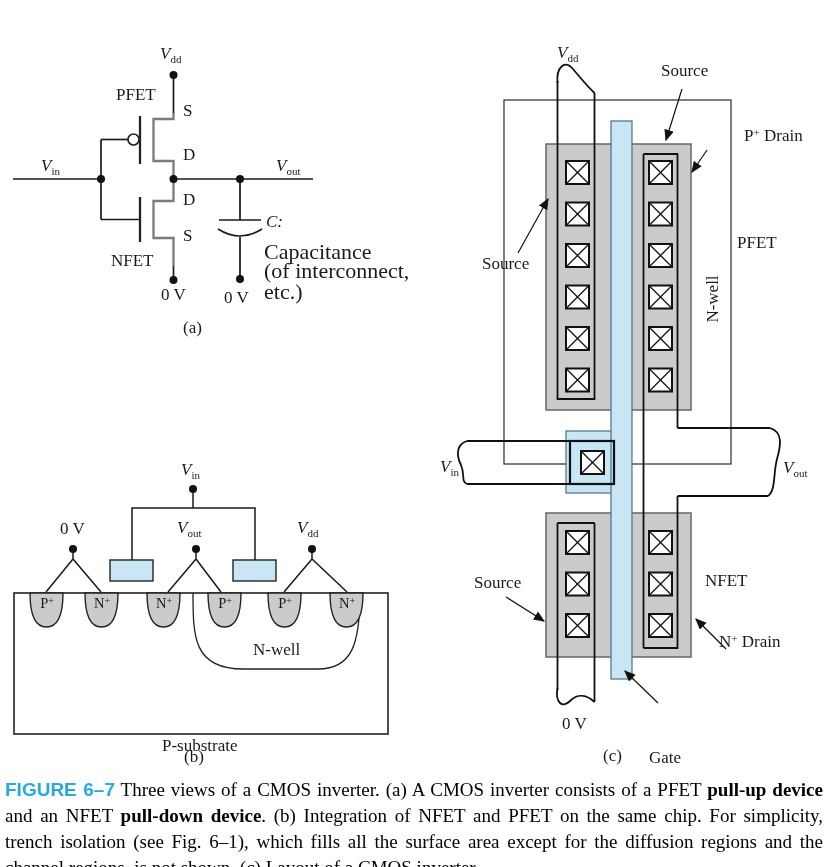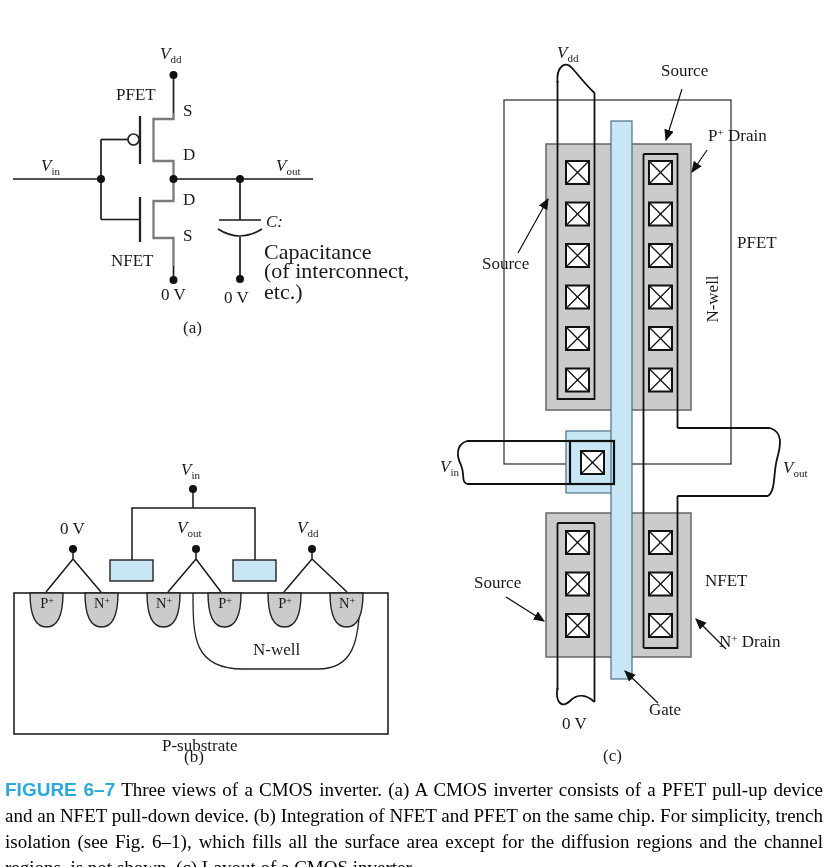--- a/index.html
+++ b/index.html
@@ -11,21 +11,21 @@
   .lab sub{font-size:11px;vertical-align:-4px;line-height:0;}
   .lab sup{font-size:11px;vertical-align:5px;line-height:0;}
   .cap-lab{font-size:22px;}
   .region{position:absolute;font-size:14.5px;text-align:center;width:34px;white-space:nowrap;}
   .region sup{font-size:10px;vertical-align:4px;}
   .rot{transform:translate(-50%,-50%) rotate(-90deg);transform-origin:center center;}
   #caption{position:absolute;left:0;top:736px;width:828px;box-sizing:border-box;
            padding:0 5px;font-size:19px;line-height:26px;text-align:justify;
            font-family:"Liberation Serif",serif;color:#000;}
   #caption .figtag{font-family:"Liberation Sans",sans-serif;font-weight:bold;color:#29a9e0;}
-  #caption b{font-weight:normal;}
+  #caption b{font-weight:bold;}
 </style>
 </head>
 <body>
 
 <div id="fig">
 
   <svg style="left:0;top:0" width="420" height="310" viewBox="0 0 420 310">
     <g stroke="#1a1a1a" stroke-width="1.7" fill="none">
       <line x1="173.5" y1="34" x2="173.5" y2="72"></line>
       <line x1="13" y1="138" x2="101" y2="138"></line>
@@ -184,30 +184,30 @@
       <line x1="252" y1="48" x2="236" y2="99" marker-end="url(#ah)"></line>
       <line x1="277" y1="109" x2="262" y2="131" marker-end="url(#ah)"></line>
       <line x1="76" y1="556" x2="114" y2="580" marker-end="url(#ah)"></line>
       <line x1="296" y1="608" x2="266" y2="578" marker-end="url(#ah)"></line>
       <line x1="228" y1="662" x2="195" y2="630" marker-end="url(#ah)"></line>
     </g>
   </svg>
 
   <div class="lab" style="left:557px;top:3px"><i>V</i><sub>dd</sub></div>
   <div class="lab" style="left:661px;top:21px">Source</div>
-  <div class="lab" style="left:708px;top:86px"><span>P</span><sup>+</sup><span> Drain</span></div>
+  <div class="lab" style="left:744px;top:86px"><span>P</span><sup>+</sup><span> Drain</span></div>
   <div class="lab" style="left:737px;top:193px">PFET</div>
   <div class="lab rot" style="left:713px;top:258px">N-well</div>
   <div class="lab" style="left:482px;top:214px">Source</div>
   <div class="lab" style="left:440px;top:417px"><i>V</i><sub>in</sub></div>
   <div class="lab" style="left:783px;top:418px"><i>V</i><sub>out</sub></div>
   <div class="lab" style="left:474px;top:533px">Source</div>
   <div class="lab" style="left:705px;top:531px">NFET</div>
   <div class="lab" style="left:719px;top:592px"><span>N</span><sup>+</sup><span> Drain</span></div>
   <div class="lab" style="left:562px;top:674px">0 V</div>
-  <div class="lab" style="left:649px;top:660px">Gate</div>
+  <div class="lab" style="left:649px;top:708px">Gate</div>
   <div class="lab" style="left:603px;top:706px">(c)</div>
 
   <div id="caption">
     <span class="figtag">FIGURE 6–7</span><span> Three views of a CMOS inverter. (a) A CMOS inverter consists of a PFET </span><b>pull-up device</b><span> and an NFET </span><b>pull-down device</b><span>. (b) Integration of NFET and PFET on the same chip. For simplicity, trench isolation (see Fig. 6–1), which fills all the surface area except for the diffusion regions and the channel regions, is not shown. (c) Layout of a CMOS inverter.</span>
   </div>
 
 </div>
 
 </body></html>

